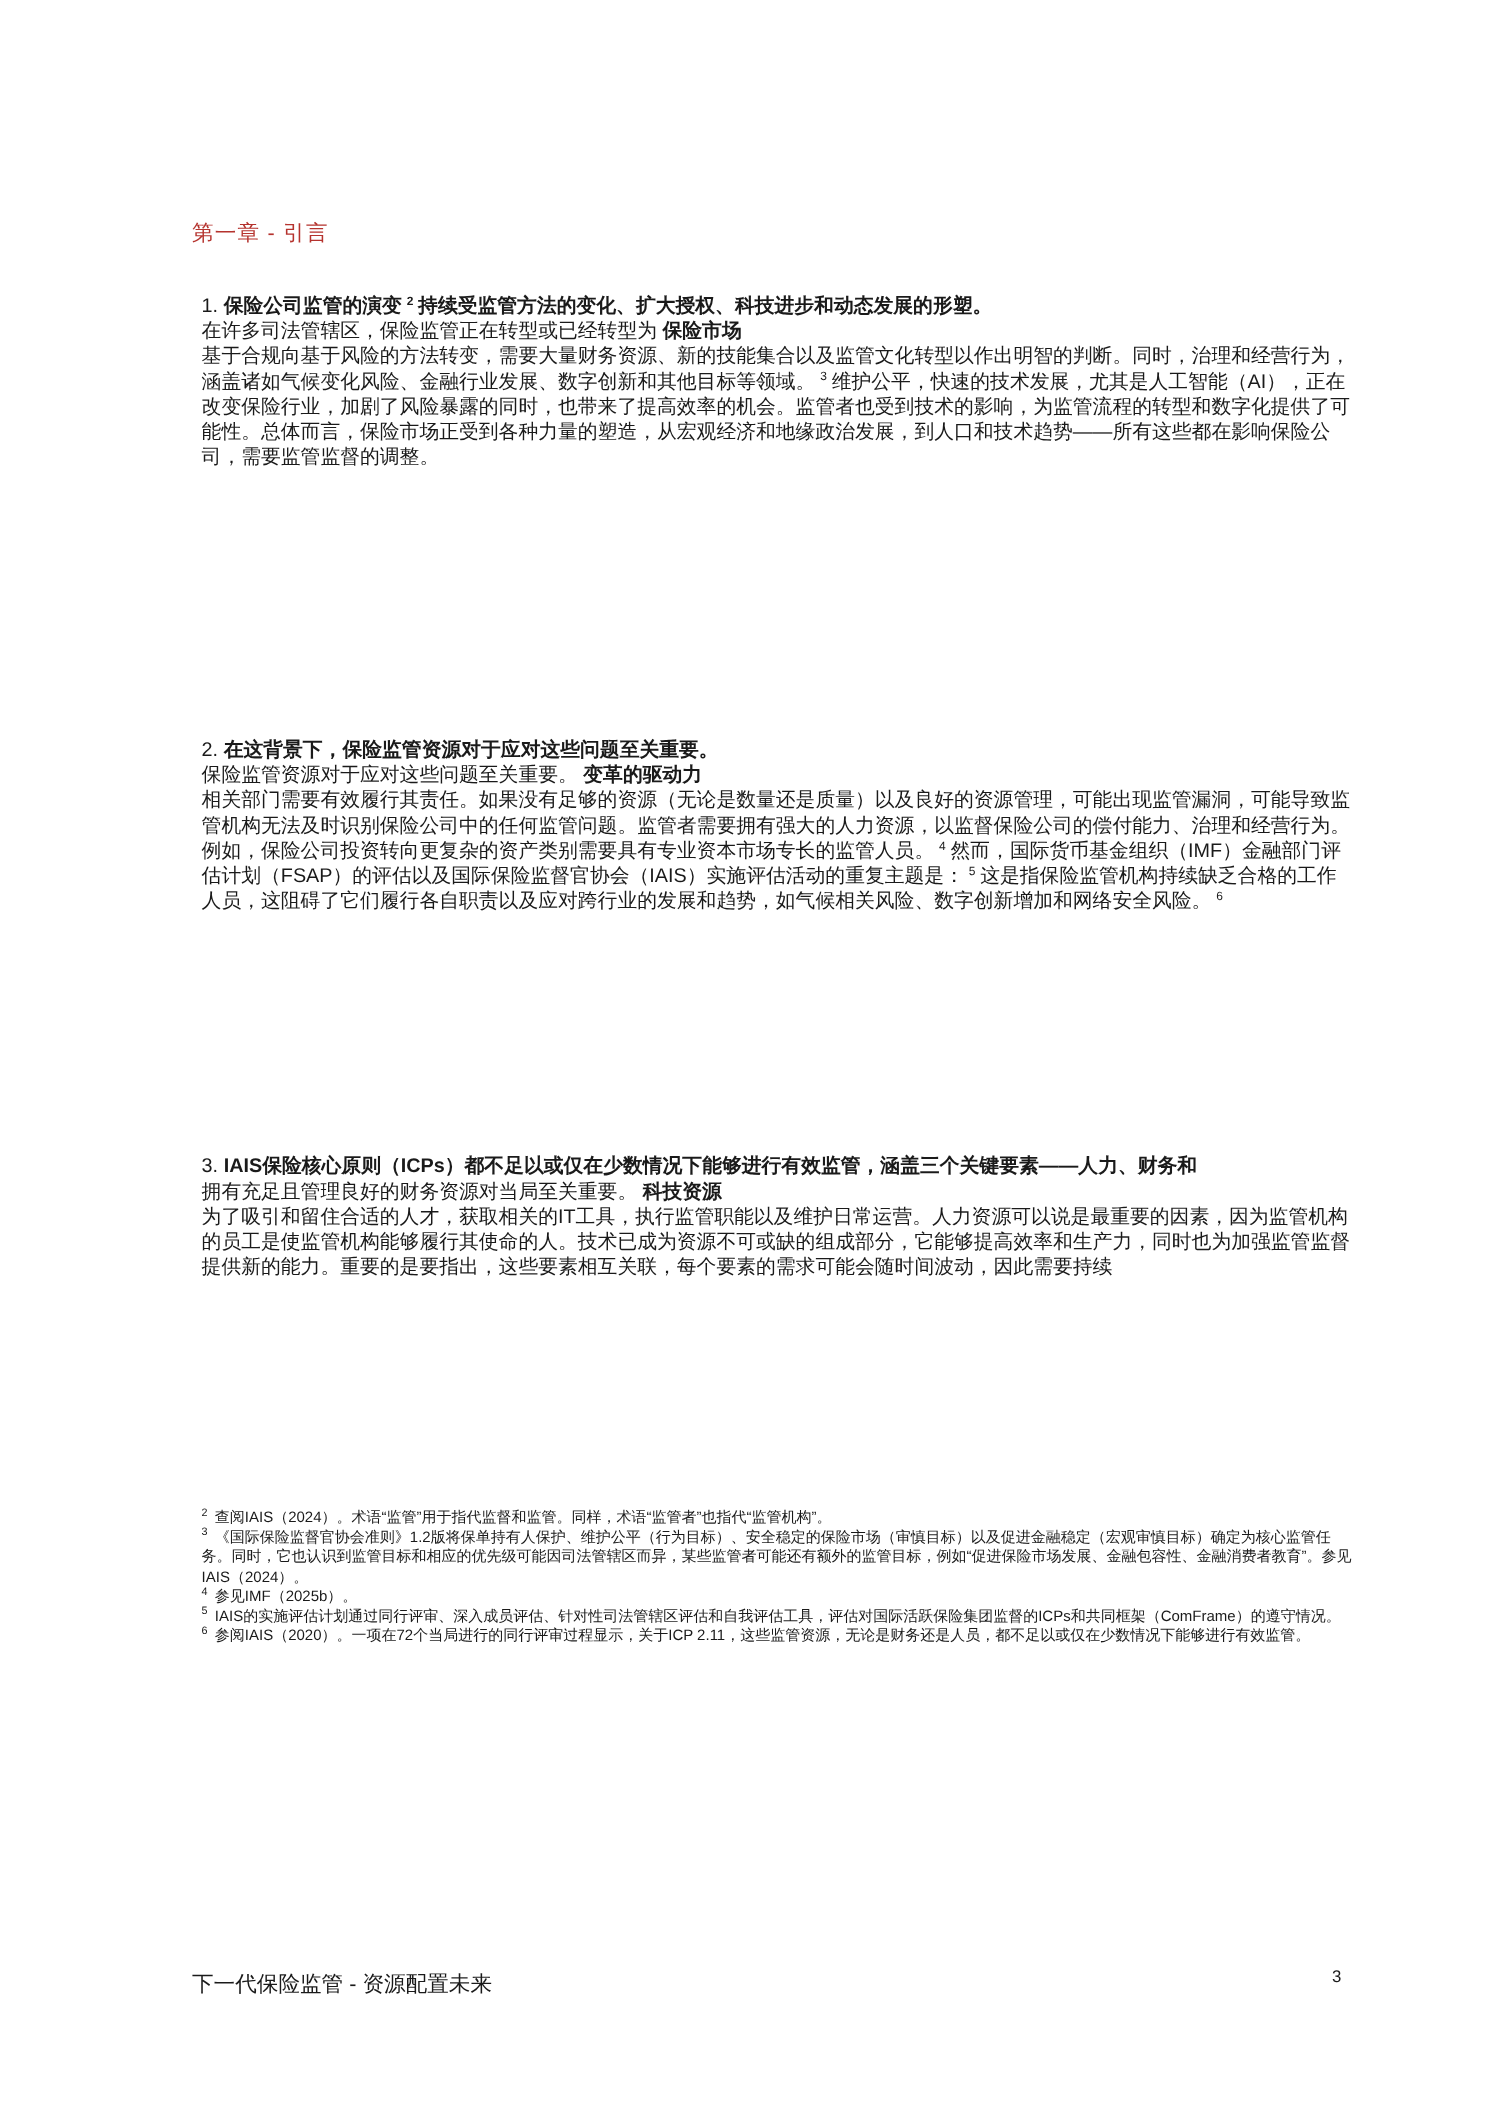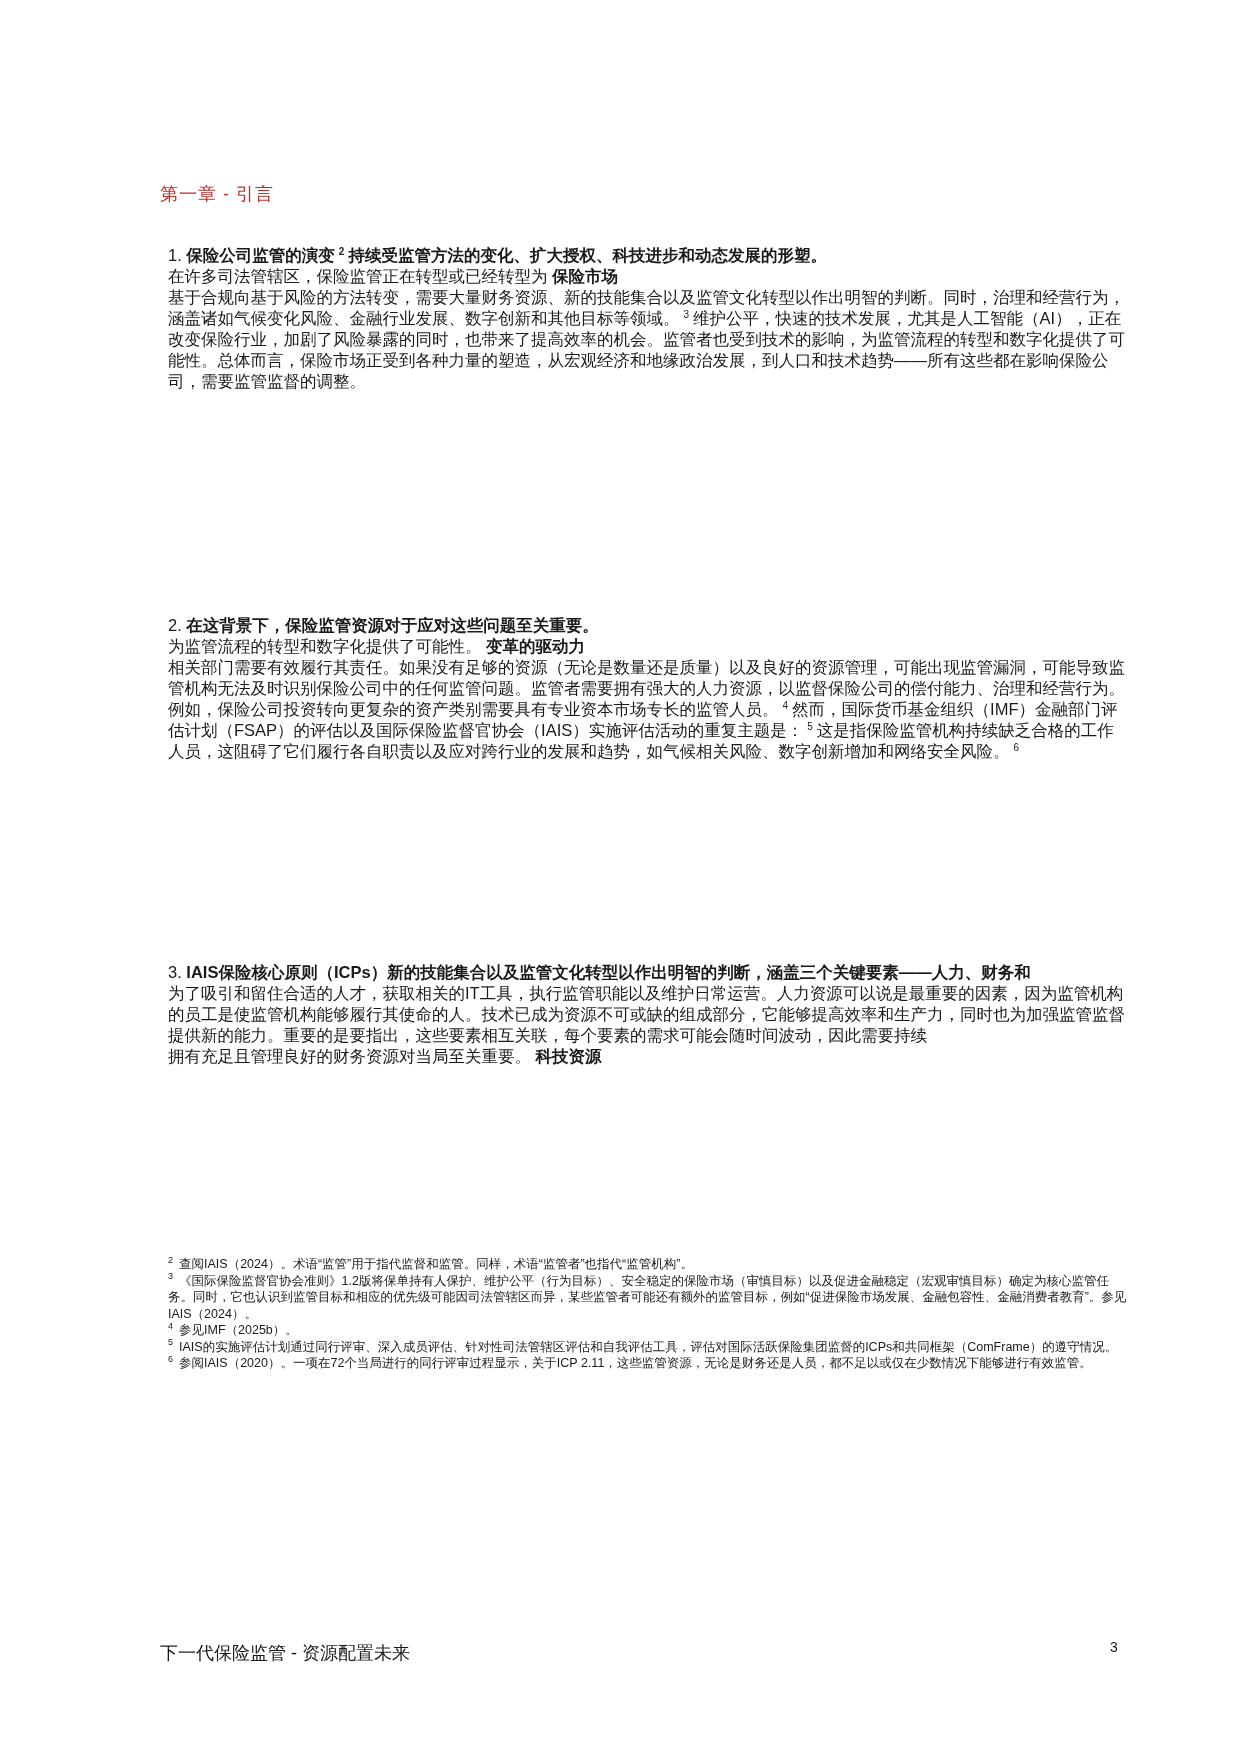--- a/index.html
+++ b/index.html
@@ -37,38 +37,38 @@
     <span>基于合规向基于风险的方法转变，需要大量财务资源、新的技能集合以及监管文化转型以作出明智的判断。同时，治理和经营行为，涵盖诸如气候变化风险、金融行业发展、数字创新和其他目标等领域。</span><span class="sup">3</span><span>维护公平，快速的技术发展，尤其是人工智能（AI），正在改变保险行业，加剧了风险暴露的同时，也带来了提高效率的机会。监管者也受到技术的影响，为监管流程的转型和数字化提供了可能性。总体而言，保险市场正受到各种力量的塑造，从宏观经济和地缘政治发展，到人口和技术趋势——所有这些都在影响保险公司，需要监管监督的调整。</span>
   </p>
 </div>
 
 <div class="section" style="top:615px;">
   <p class="heading">
     <span class="num">2.</span>
     <span>在这背景下，保险监管资源对于应对这些问题至关重要。</span>
   </p>
   <p>
-    <span>为监管流程的转型和数字化提供了可能性。</span>
+    <span>保险监管资源对于应对这些问题至关重要。</span>
     <span class="bold">变革的驱动力</span>
   </p>
   <p>
     <span>相关部门需要有效履行其责任。如果没有足够的资源（无论是数量还是质量）以及良好的资源管理，可能出现监管漏洞，可能导致监管机构无法及时识别保险公司中的任何监管问题。监管者需要拥有强大的人力资源，以监督保险公司的偿付能力、治理和经营行为。例如，保险公司投资转向更复杂的资产类别需要具有专业资本市场专长的监管人员。</span><span class="sup">4</span><span>然而，国际货币基金组织（IMF）金融部门评估计划（FSAP）的评估以及国际保险监督官协会（IAIS）实施评估活动的重复主题是：</span><span class="sup">5</span><span>这是指保险监管机构持续缺乏合格的工作人员，这阻碍了它们履行各自职责以及应对跨行业的发展和趋势，如气候相关风险、数字创新增加和网络安全风险。</span><span class="sup">6</span>
   </p>
 </div>
 
 <div class="section" style="top:962px;">
   <p class="heading">
     <span class="num">3.</span>
-    <span>IAIS保险核心原则（ICPs）新的技能集合以及监管文化转型以作出明智的判断，涵盖三个关键要素——人力、财务和</span>
+    <span>IAIS保险核心原则（ICPs）都不足以或仅在少数情况下能够进行有效监管，涵盖三个关键要素——人力、财务和</span>
   </p>
-  <p>为了吸引和留住合适的人才，获取相关的IT工具，执行监管职能以及维护日常运营。人力资源可以说是最重要的因素，因为监管机构的员工是使监管机构能够履行其使命的人。技术已成为资源不可或缺的组成部分，它能够提高效率和生产力，同时也为加强监管监督提供新的能力。重要的是要指出，这些要素相互关联，每个要素的需求可能会随时间波动，因此需要持续</p>
   <p>
     <span>拥有充足且管理良好的财务资源对当局至关重要。</span>
     <span class="bold">科技资源</span>
   </p>
+  <p>为了吸引和留住合适的人才，获取相关的IT工具，执行监管职能以及维护日常运营。人力资源可以说是最重要的因素，因为监管机构的员工是使监管机构能够履行其使命的人。技术已成为资源不可或缺的组成部分，它能够提高效率和生产力，同时也为加强监管监督提供新的能力。重要的是要指出，这些要素相互关联，每个要素的需求可能会随时间波动，因此需要持续</p>
 </div>
 
 <div class="footnotes">
   <p><span class="fn-sup">2</span><span>查阅IAIS（2024）。术语“监管”用于指代监督和监管。同样，术语“监管者”也指代“监管机构”。</span></p>
   <p><span class="fn-sup">3</span><span>《国际保险监督官协会准则》1.2版将保单持有人保护、维护公平（行为目标）、安全稳定的保险市场（审慎目标）以及促进金融稳定（宏观审慎目标）确定为核心监管任务。同时，它也认识到监管目标和相应的优先级可能因司法管辖区而异，某些监管者可能还有额外的监管目标，例如“促进保险市场发展、金融包容性、金融消费者教育”。参见IAIS（2024）。</span></p>
   <p><span class="fn-sup">4</span><span>参见IMF（2025b）。</span></p>
   <p><span class="fn-sup">5</span><span>IAIS的实施评估计划通过同行评审、深入成员评估、针对性司法管辖区评估和自我评估工具，评估对国际活跃保险集团监督的ICPs和共同框架（ComFrame）的遵守情况。</span></p>
   <p><span class="fn-sup">6</span><span>参阅IAIS（2020）。一项在72个当局进行的同行评审过程显示，关于ICP 2.11，这些监管资源，无论是财务还是人员，都不足以或仅在少数情况下能够进行有效监管。</span></p>
 </div>
 

